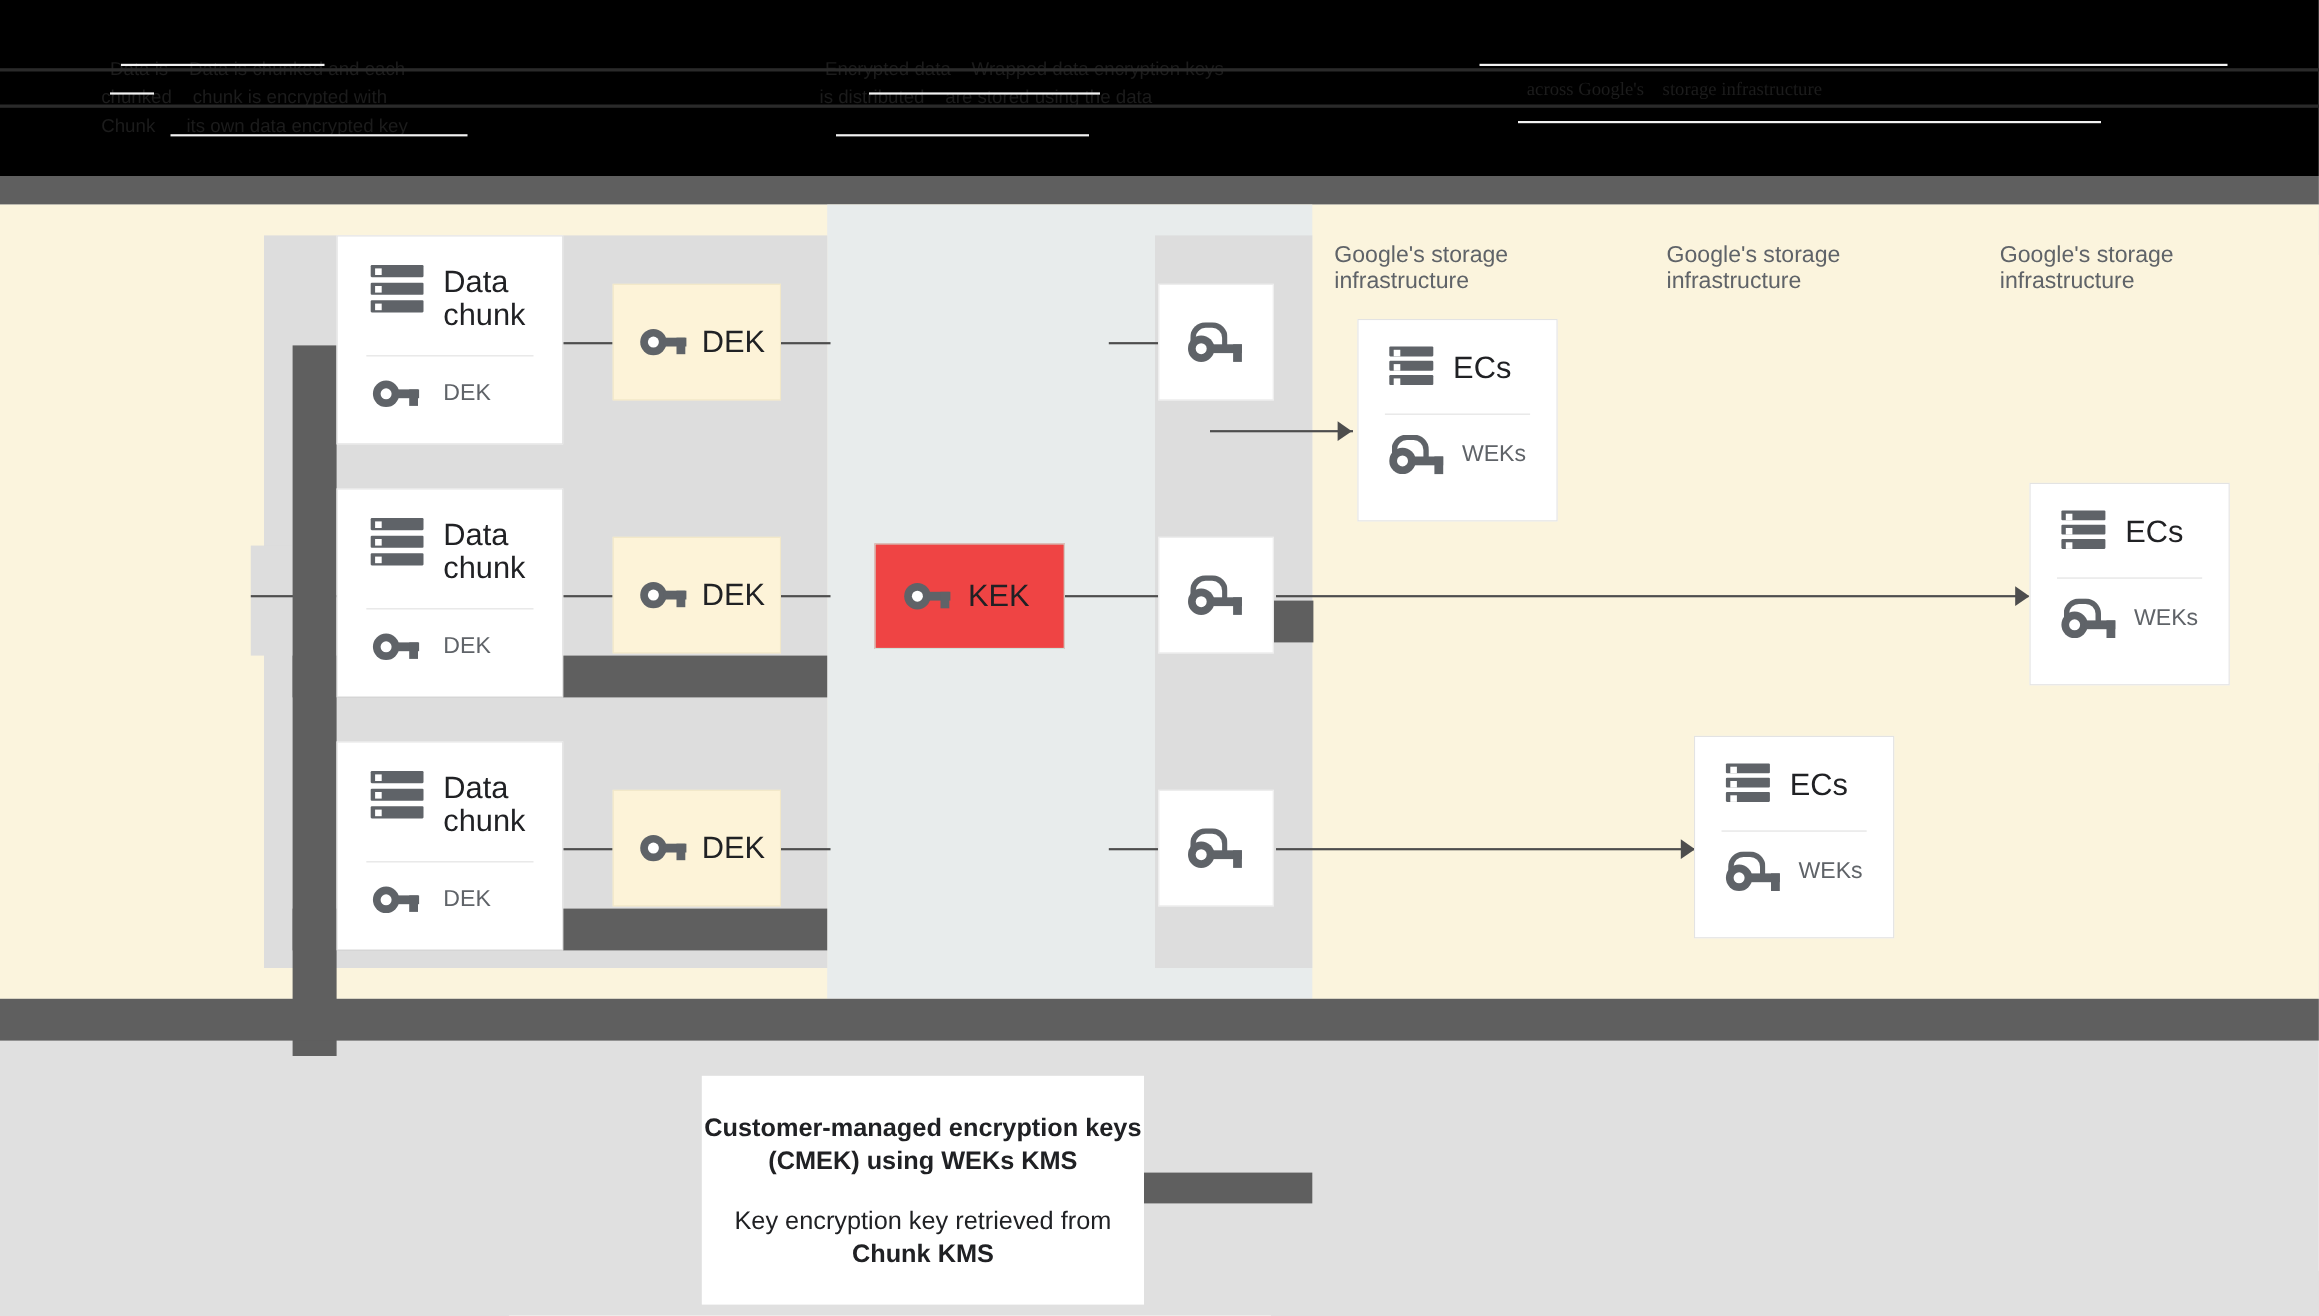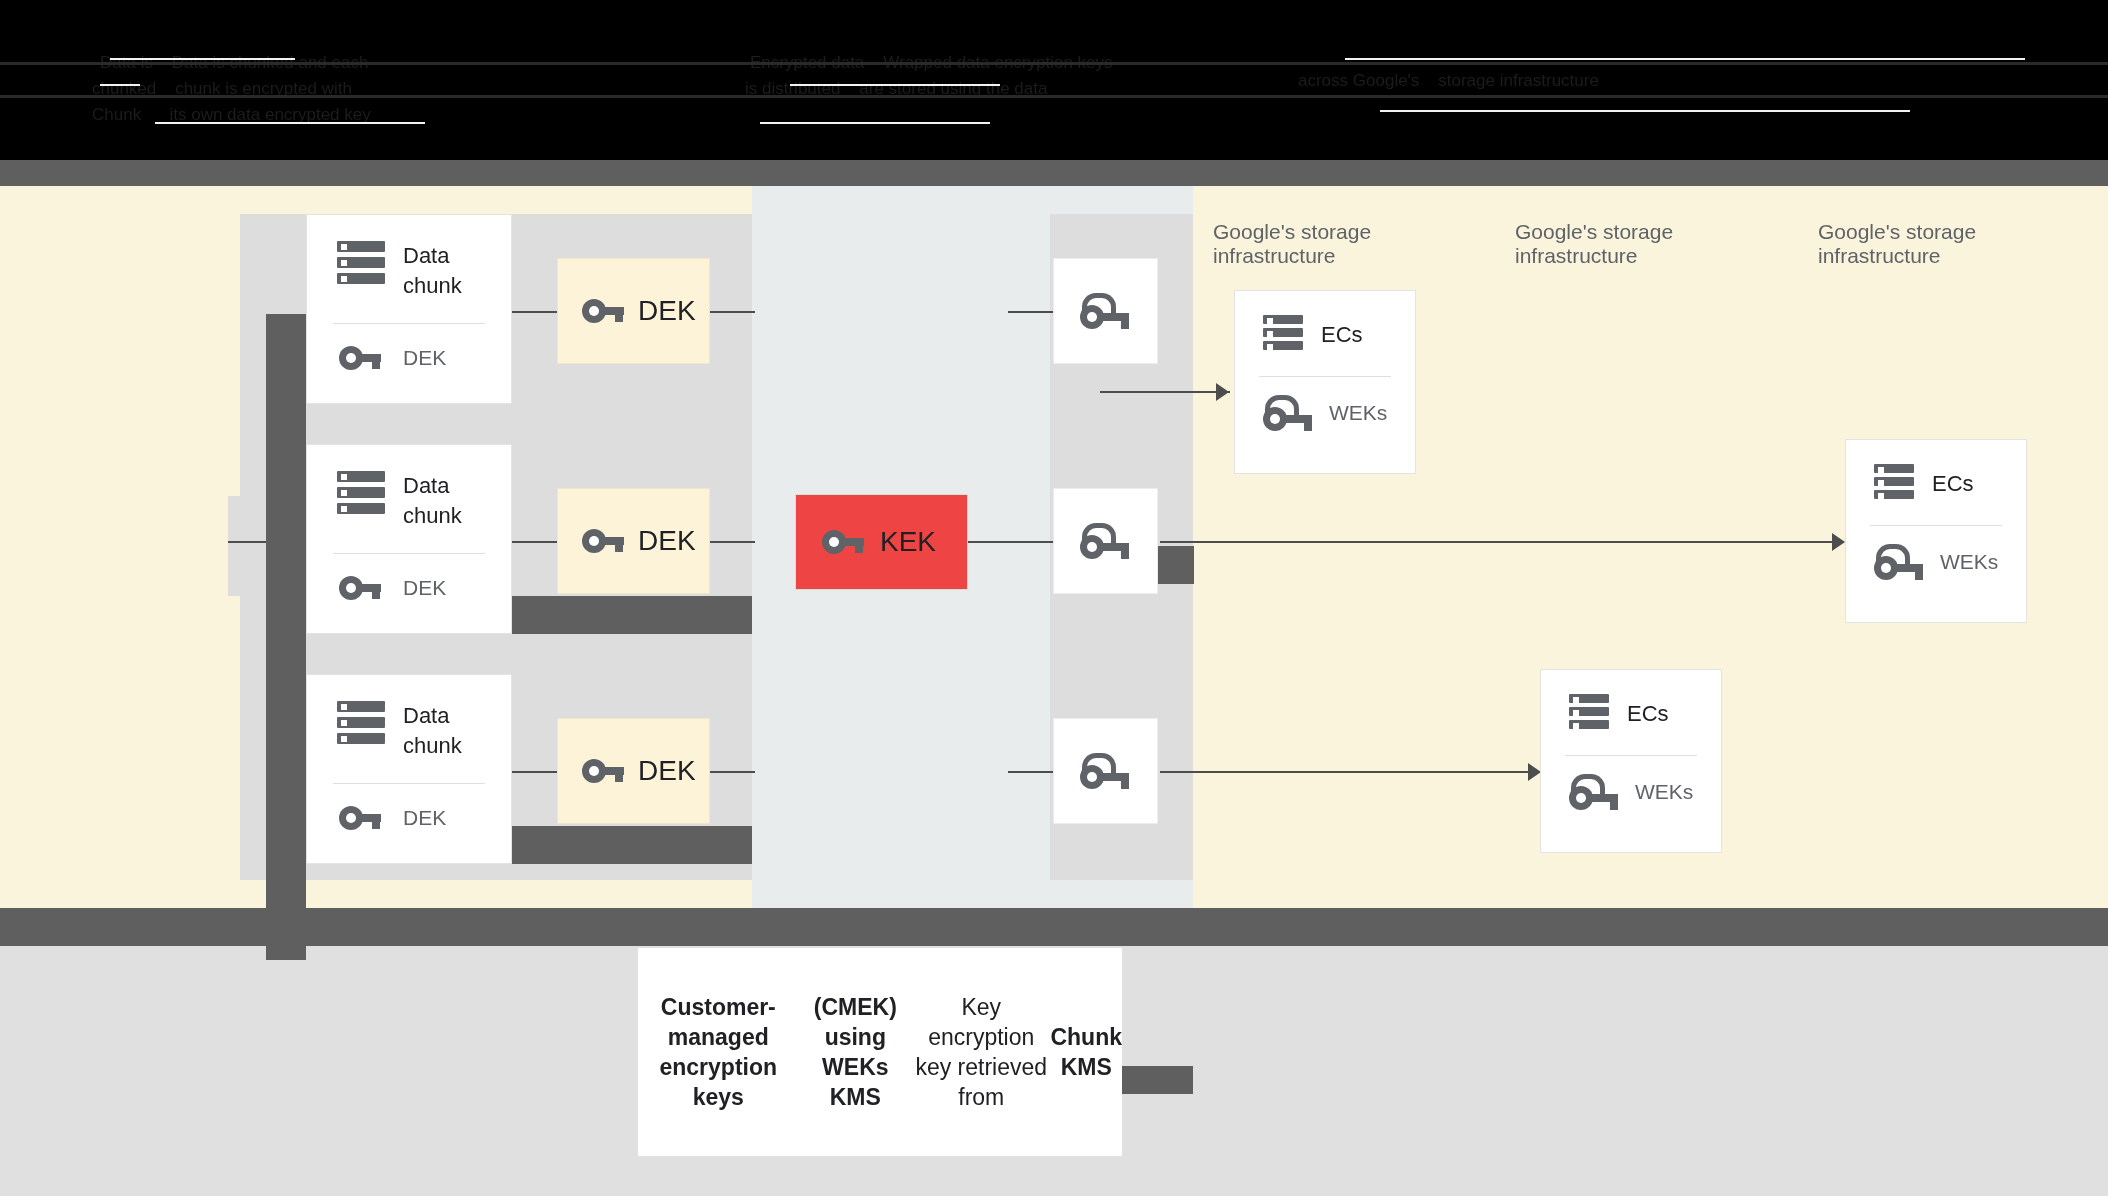--- a/index.html
+++ b/index.html
@@ -31,21 +31,21 @@
 
   
   .conn{position:absolute;background:#4d4d4d;height:2px;}
   .arrow-head{position:absolute;width:0;height:0;
      border-top:9px solid transparent;border-bottom:9px solid transparent;
      border-left:13px solid #4d4d4d;}
 
   
   .card{position:absolute;background:#ffffff;border:1px solid #e3e3e3;box-sizing:border-box;}
   .card .row{display:flex;align-items:center;}
-  .card .title{font-size:22px;color:#202124;line-height:30px;}
+  .card .title{font-size:28px;color:#202124;line-height:30px;}
   .card .sub{font-size:21px;color:#5f6368;}
   .divider{height:1px;background:#e0e0e0;}
 
   .keybox{position:absolute;background:#fdf3d8;border:1px solid #f1e7c8;box-sizing:border-box;
           display:flex;align-items:center;}
   .kekbox{position:absolute;background:#ef4444;border:1px solid #cfe1d8;box-sizing:border-box;
           display:flex;align-items:center;}
   .keybox .lbl,.kekbox .lbl{font-size:28px;color:#202124;}
 
   .wkbox{position:absolute;background:#ffffff;border:1px solid #ececec;box-sizing:border-box;
@@ -70,37 +70,37 @@
       border:5px solid #5f6368;border-bottom:none;border-radius:14px 14px 0 0;}
   .ico-wkey .bow{position:absolute;left:0;top:12px;width:24px;height:24px;border-radius:50%;background:#5f6368;}
   .ico-wkey .bow:after{content:"";position:absolute;left:7px;top:7px;width:10px;height:10px;border-radius:50%;background:#fff;}
   .ico-wkey .shaft{position:absolute;left:21px;top:20px;width:28px;height:8px;background:#5f6368;}
   .ico-wkey .tooth{position:absolute;left:41px;top:20px;width:8px;height:16px;background:#5f6368;}
 
   
   .infra-label{position:absolute;font-size:21px;line-height:24px;color:#5f6368;white-space:pre-line;}
 
   
-  #caption{position:absolute;left:638px;top:948px;width:484px;height:208px;background:#fff;
-           display:flex;flex-direction:row;align-items:center;justify-content:center;text-align:center;}
+  #caption{position:absolute;left:638px;top:978px;width:402px;height:208px;background:#fff;
+           display:flex;flex-direction:column;align-items:center;justify-content:center;text-align:center;}
   #caption .c-strong{font-size:23px;font-weight:bold;color:#202124;line-height:30px;}
   #caption .c-gap{height:24px;}
   #caption .c-normal{font-size:23px;color:#202124;line-height:30px;}
   #caption .c-normal b{font-weight:bold;}
 </style>
 </head>
 <body>
 
 <div id="header-band">
   <div class="hdr-line" style="left:100px;top:52px;">Data is    Data is chunked and each</div>
   <div class="hdr-line" style="left:92px;top:78px;text-align:right;">chunked    chunk is encrypted with</div>
   <div class="hdr-line" style="left:92px;top:104px;">Chunk      its own data encrypted key</div>
   <div class="hdr-line" style="left:750px;top:52px;">Encrypted data    Wrapped data encryption keys</div>
   <div class="hdr-line" style="left:745px;top:78px;">is distributed    are stored using the data</div>
-  <div class="hdr-line" style="left:1298px;top:70px;">across Google's    storage infrastructure</div>
+  <div class="hdr-line" style="left:1388px;top:70px;font-family:Liberation Serif, serif;">across Google's    storage infrastructure</div>
 
   <div class="hdr-strike lt" style="left:110px;top:58px;width:185px;"></div>
   <div class="hdr-strike lt" style="left:100px;top:84px;width:40px;"></div>
   <div class="hdr-strike lt" style="left:155px;top:122px;width:270px;"></div>
   <div class="hdr-strike lt" style="left:790px;top:84px;width:210px;"></div>
   <div class="hdr-strike lt" style="left:760px;top:122px;width:230px;"></div>
   <div class="hdr-strike lt" style="left:1345px;top:58px;width:680px;"></div>
   <div class="hdr-strike lt" style="left:1380px;top:110px;width:530px;"></div>
   <div class="hdr-strike" style="left:0px;top:62px;width:2108px;"></div>
   <div class="hdr-strike" style="left:0px;top:95px;width:2108px;"></div>

